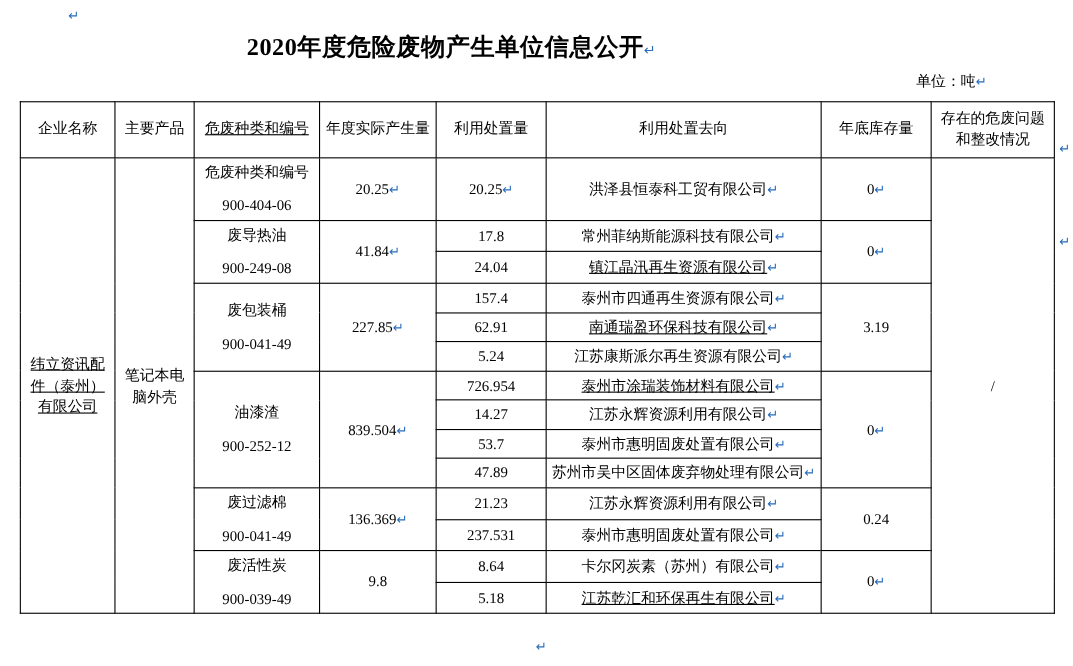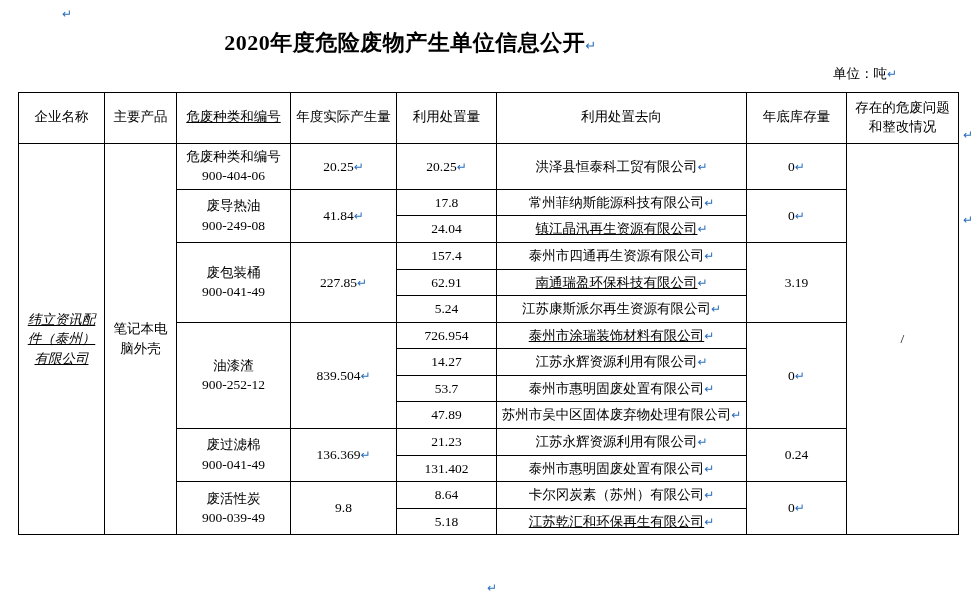--- a/index.html
+++ b/index.html
@@ -79,30 +79,30 @@
     vertical-align: middle;
     font-weight: normal;
     font-size: 13.5px;
     line-height: 1.4;
   }
   .u {
     text-decoration: underline;
   }
   .cell-company {
     line-height: 1.9;
-    font-style: italic;
   }
   .cell-product {
     line-height: 1.9;
   }
   .waste-name {
     display: block;
   }
   .waste-code {
     display: block;
+    margin-top: 11px;
   }
   .bottom-mark {
     position: absolute;
     left: 487px;
     top: 580px;
     font-size: 13px;
     color: #2a6ebb;
   }
   .right-edge-mark {
     position: absolute;
@@ -222,21 +222,21 @@
         <td rowspan="2">
           <span class="waste-name">废过滤棉</span>
           <span class="waste-code">900-041-49</span>
         </td>
         <td rowspan="2"><span>136.369</span><span class="pilcrow">↵</span></td>
         <td><span>21.23</span></td>
         <td><span>江苏永辉资源利用有限公司</span><span class="pilcrow">↵</span></td>
         <td rowspan="2"><span>0.24</span></td>
       </tr>
       <tr>
-        <td><span>131.402</span></td>
+        <td><span>237.531</span></td>
         <td><span>泰州市惠明固废处置有限公司</span><span class="pilcrow">↵</span></td>
       </tr>
 
       <tr>
         <td rowspan="2">
           <span class="waste-name">废活性炭</span>
           <span class="waste-code">900-039-49</span>
         </td>
         <td rowspan="2"><span>9.8</span></td>
         <td><span>8.64</span></td>

